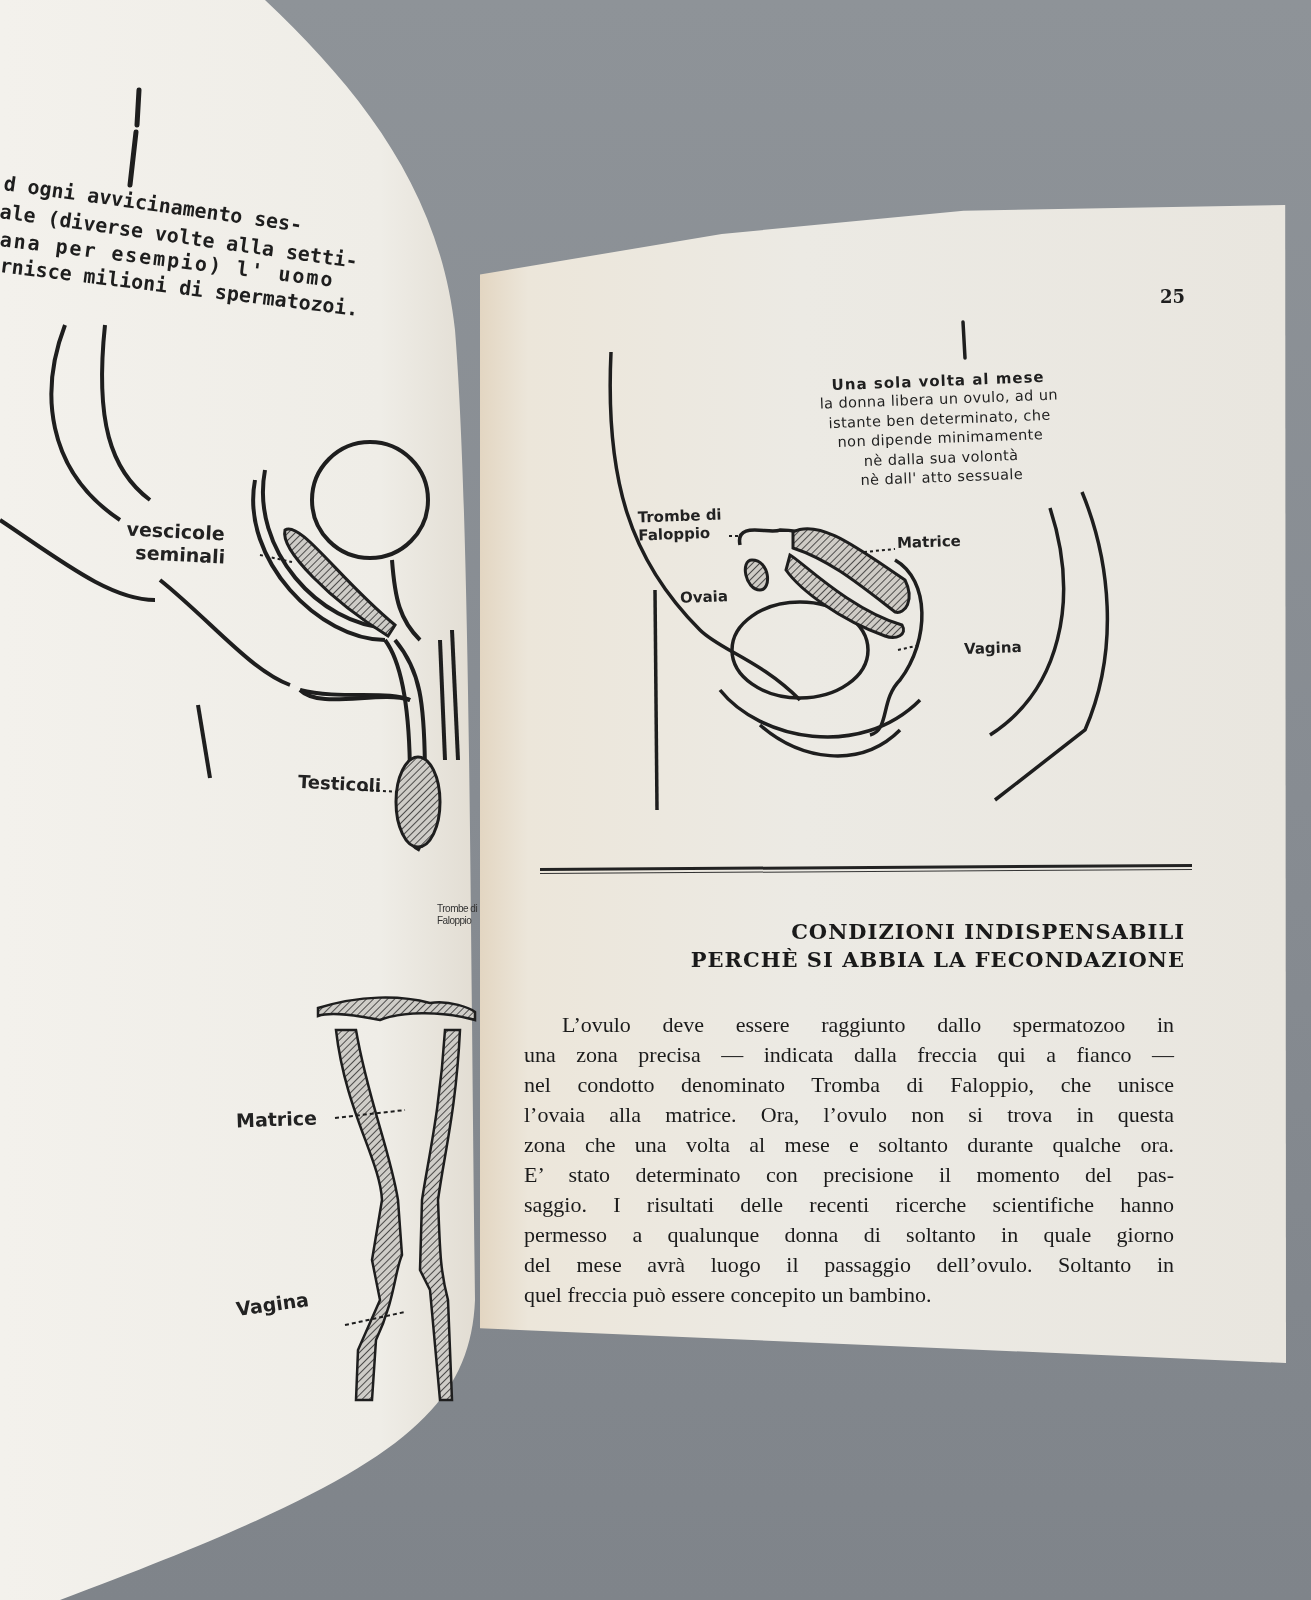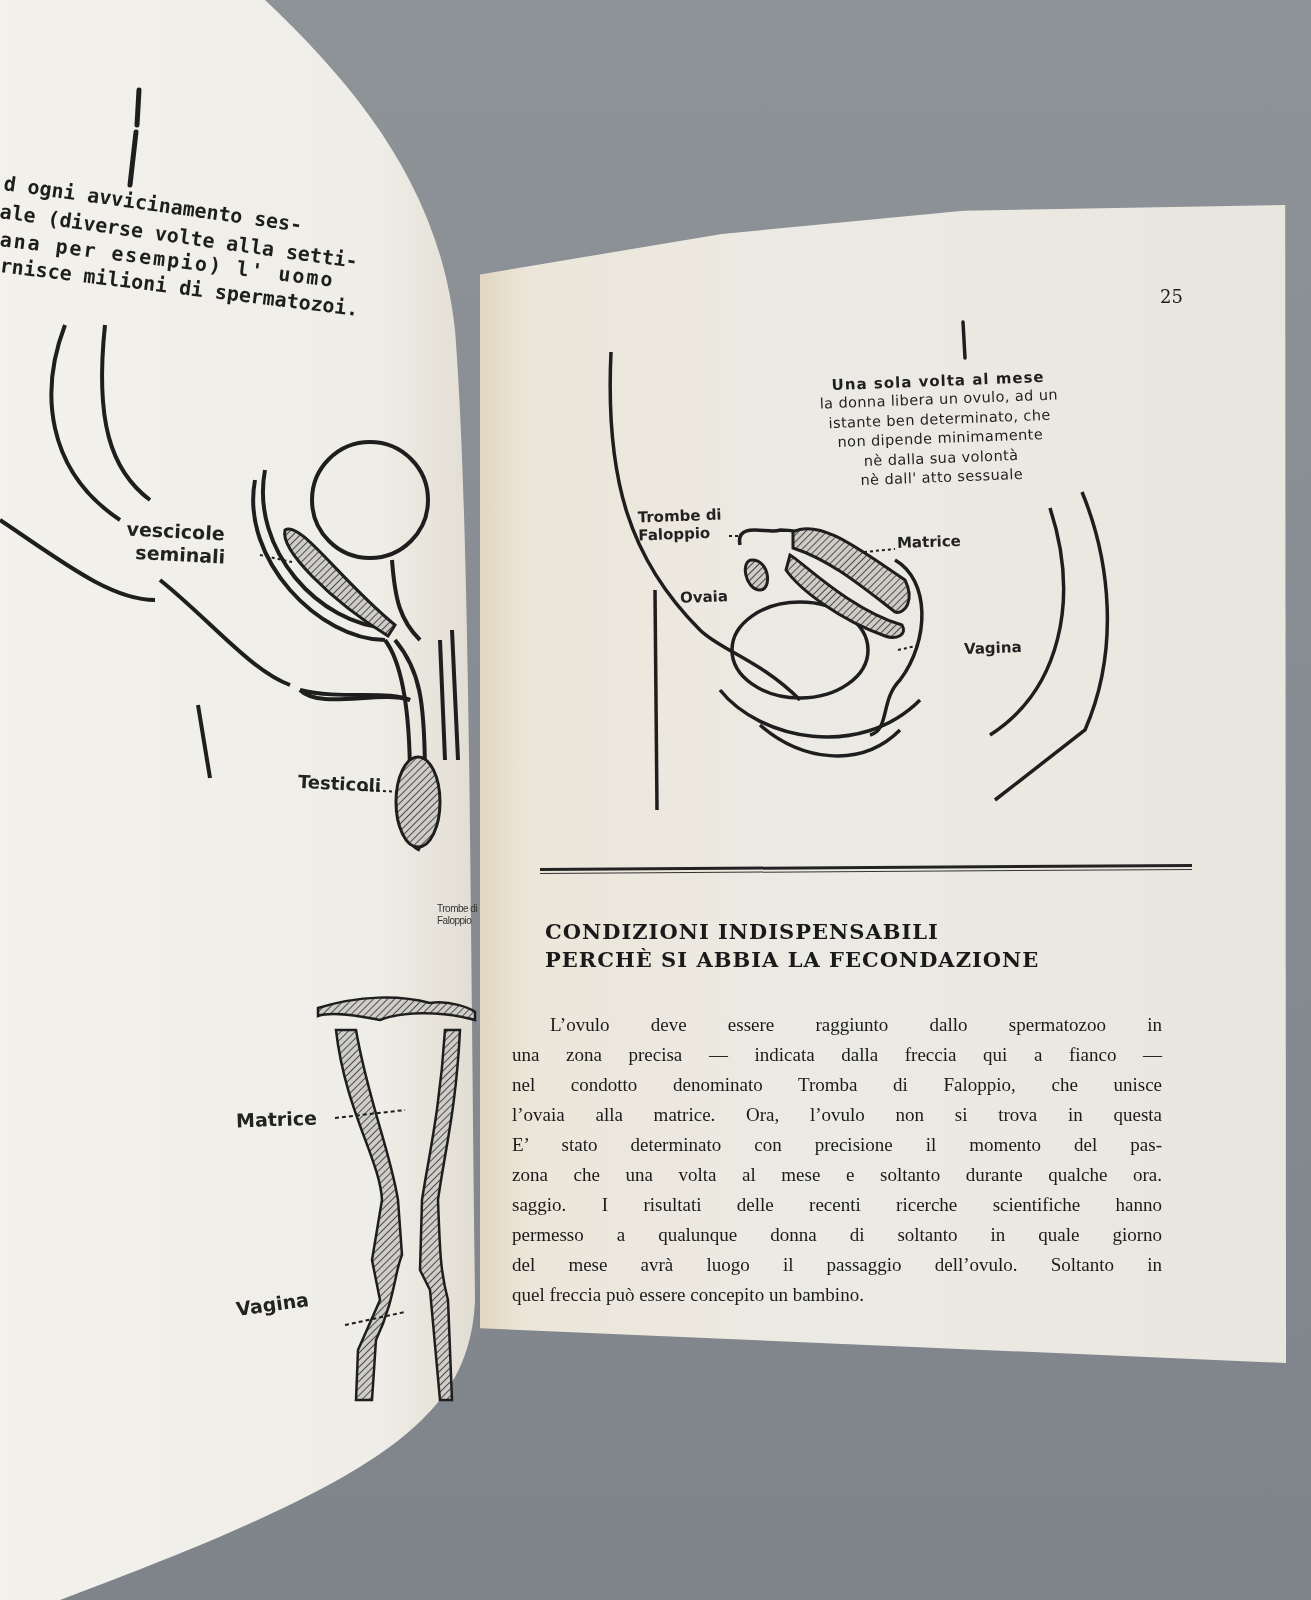--- a/index.html
+++ b/index.html
@@ -18,48 +18,48 @@
   }
   .left-page svg.paper { position: absolute; left: 0; top: 0; }
   
   .right-page {
     position: absolute; left: 480px; top: 205px; width: 806px; height: 1158px;
     background: linear-gradient(90deg, #e3d6c2 0%, #ece6da 6%, #eceae4 40%, #e9e6df 100%);
     clip-path: polygon(0% 6%, 30% 2.5%, 60% 0.5%, 99.9% 0%, 100% 100%, 0% 97%);
   }
   .page-number {
     position: absolute; left: 1160px; top: 286px;
-    font-family: "DejaVu Serif", serif; font-weight: 400; font-size: 18px; color: #1e1e1e;
+    font-family: "DejaVu Serif", serif; font-weight: 700; font-size: 18px; color: #1e1e1e;
   }
   .caption-right {
     position: absolute; left: 780px; top: 372px; width: 320px; text-align: center;
     font-family: "DejaVu Sans", sans-serif; color: #1f1f1f; transform: rotate(-2.2deg);
   }
   .caption-right .title { font-weight: 700; font-size: 15px; letter-spacing: 1px; }
   .caption-right .line { font-size: 14.5px; line-height: 19.5px; letter-spacing: 0.4px; }
   .lbl {
     position: absolute; font-family: "DejaVu Sans", sans-serif; color: #222;
     font-size: 15px; line-height: 18px; font-weight: 600;
   }
   .rule {
     position: absolute; left: 540px; top: 866px; width: 652px; height: 0;
     border-top: 3px solid #222; transform: rotate(-0.35deg);
   }
   .rule2 {
     position: absolute; left: 540px; top: 871px; width: 652px; height: 0;
     border-top: 1px solid #333; transform: rotate(-0.35deg);
   }
   .heading {
-    position: absolute; left: 545px; top: 918px; width: 640px; text-align: left;
+    position: absolute; left: 545px; top: 918px; width: 640px; text-align: right;
     font-family: "DejaVu Serif", serif; font-weight: 900; font-size: 21px; color: #1a1a1a;
     letter-spacing: 1px; line-height: 28px;
   }
   .body-text {
-    position: absolute; left: 512px; top: 1010px; width: 650px;
-    font-family: "Liberation Serif", serif; font-size: 19px; line-height: 30px; color: #1b1b1b;
+    position: absolute; left: 524px; top: 1010px; width: 650px;
+    font-family: "Liberation Serif", serif; font-size: 22px; line-height: 30px; color: #1b1b1b;
     text-align: justify;
   }
   .body-text .ln { display: block; text-align-last: justify; text-indent: 0; }
   .body-text .ln.first { padding-left: 38px; }
   .body-text .ln.last { text-align-last: left; }
   .left-caption {
     position: absolute; left: 0px; top: 170px; width: 360px;
     font-family: "DejaVu Sans Mono", monospace; font-weight: 700; color: #1e1e1e;
     font-size: 20px; line-height: 26px;
   }
@@ -196,19 +196,19 @@
 <div class="heading">
   <div>CONDIZIONI INDISPENSABILI</div>
   <div>PERCHÈ SI ABBIA LA FECONDAZIONE</div>
 </div>
 
 <div class="body-text">
   <span class="ln first">L’ovulo deve essere raggiunto dallo spermatozoo in</span>
   <span class="ln">una zona precisa — indicata dalla freccia qui a fianco —</span>
   <span class="ln">nel condotto denominato Tromba di Faloppio, che unisce</span>
   <span class="ln">l’ovaia alla matrice. Ora, l’ovulo non si trova in questa</span>
+  <span class="ln">zona che una volta al mese e soltanto durante qualche ora.</span>
   <span class="ln">E’ stato determinato con precisione il momento del pas-</span>
-  <span class="ln">zona che una volta al mese e soltanto durante qualche ora.</span>
   <span class="ln">saggio. I risultati delle recenti ricerche scientifiche hanno</span>
   <span class="ln">permesso a qualunque donna di soltanto in quale giorno</span>
   <span class="ln">del mese avrà luogo il passaggio dell’ovulo. Soltanto in</span>
   <span class="ln last">quel freccia può essere concepito un bambino.</span>
 </div>
 
 </body></html>

